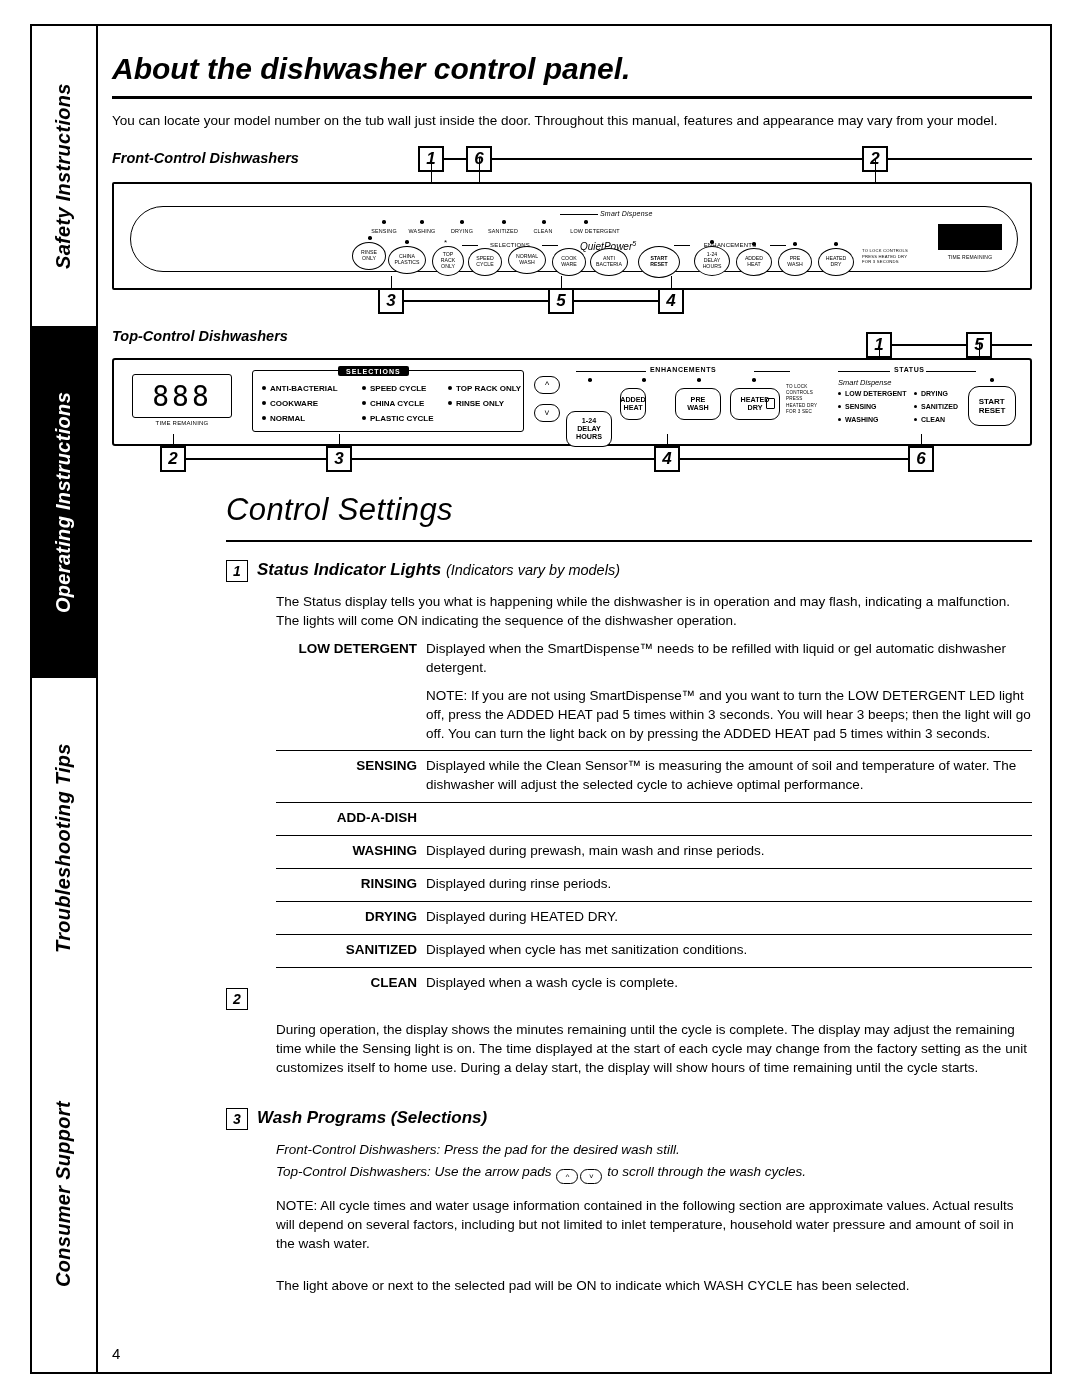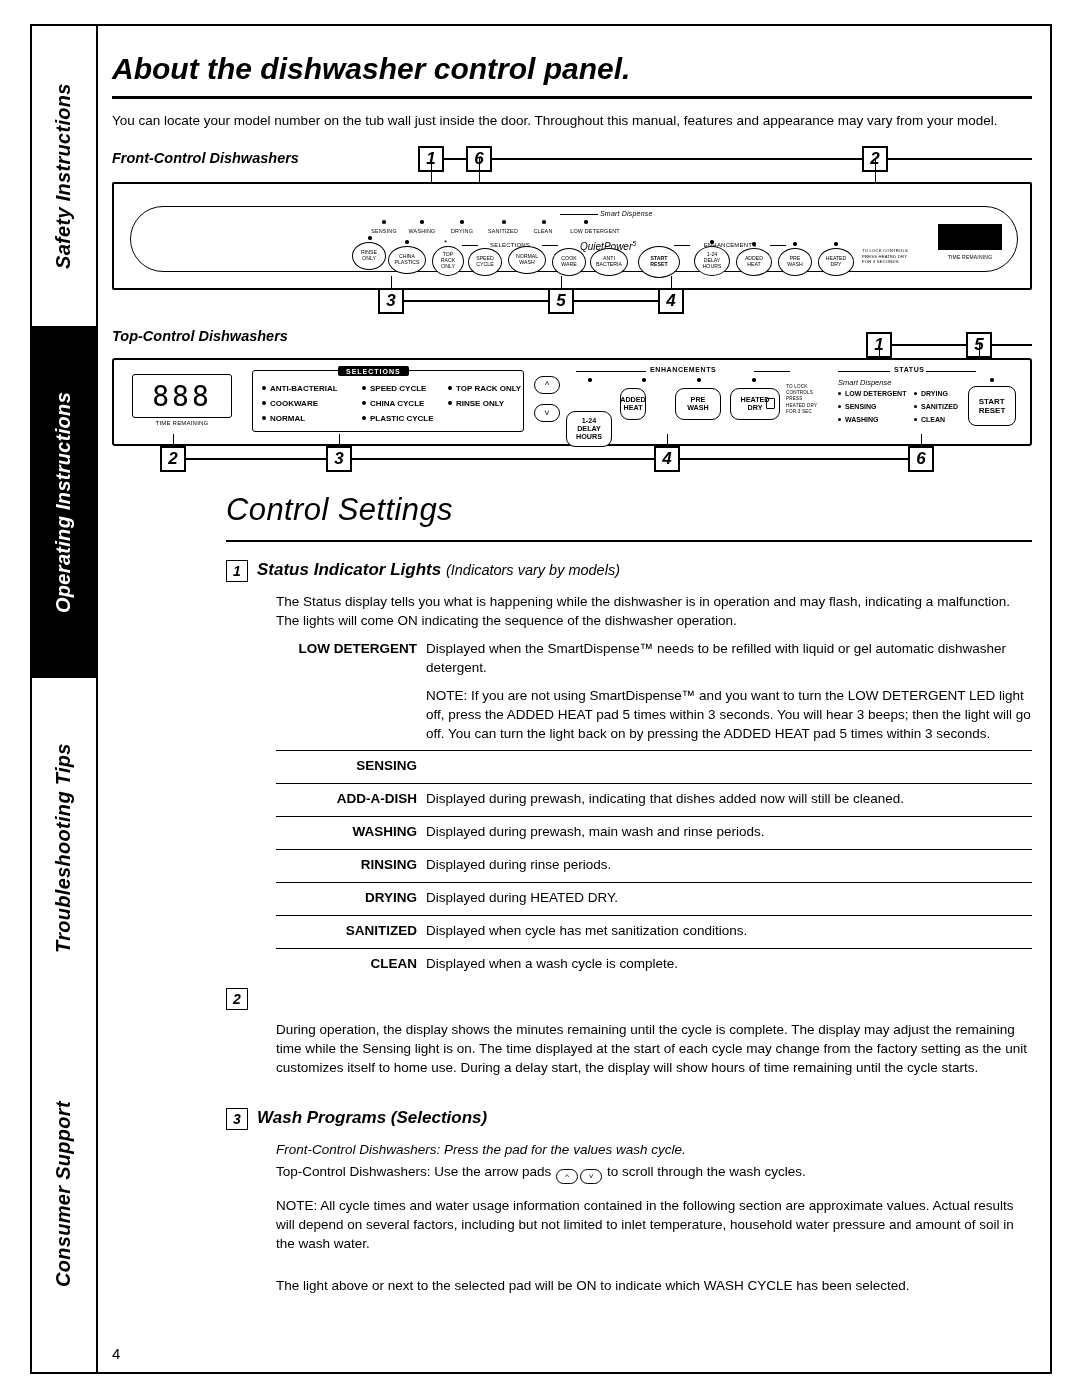--- a/index.html
+++ b/index.html
@@ -353,21 +353,21 @@
 
   <div class="selitem" style="left:724px; top:30px; font-size:7px;"><span class="d" style="width:3px;height:3px;"></span><span>LOW DETERGENT</span></div>
   <div class="selitem" style="left:724px; top:43px; font-size:7px;"><span class="d" style="width:3px;height:3px;"></span><span>SENSING</span></div>
   <div class="selitem" style="left:724px; top:56px; font-size:7px;"><span class="d" style="width:3px;height:3px;"></span><span>WASHING</span></div>
 
   <div class="selitem" style="left:800px; top:30px; font-size:7px;"><span class="d" style="width:3px;height:3px;"></span><span>DRYING</span></div>
   <div class="selitem" style="left:800px; top:43px; font-size:7px;"><span class="d" style="width:3px;height:3px;"></span><span>SANITIZED</span></div>
   <div class="selitem" style="left:800px; top:56px; font-size:7px;"><span class="d" style="width:3px;height:3px;"></span><span>CLEAN</span></div>
 
   <div class="dot" style="left:876px; top:18px;"></div>
-  <div class="startbtn" style="left:854px; top:26px; white-space:pre;">START
+  <div class="startbtn" style="left:854px; top:26px; white-space:pre;border-radius:11px;">START
 RESET</div>
 </div>
 
 <div class="calloutbox" style="left:160px; top:446px;">2</div>
 <div class="hairline-v" style="left:173px; top:434px; height:14px;"></div>
 <div class="calloutbox" style="left:326px; top:446px;">3</div>
 <div class="hairline-v" style="left:339px; top:434px; height:14px;"></div>
 <div class="calloutbox" style="left:654px; top:446px;">4</div>
 <div class="hairline-v" style="left:667px; top:434px; height:14px;"></div>
 <div class="calloutbox" style="left:908px; top:446px;">6</div>
@@ -392,24 +392,24 @@
   <div class="defrow">
     <div class="defterm">LOW DETERGENT</div>
     <div class="defbody">Displayed when the SmartDispense™ needs to be refilled with liquid or gel automatic dishwasher detergent.</div>
   </div>
   <div class="defrow note-row">
     <div class="defterm"></div>
     <div class="defbody">NOTE: If you are not using SmartDispense™ and you want to turn the LOW DETERGENT LED light off, press the ADDED HEAT pad 5 times within 3 seconds. You will hear 3 beeps; then the light will go off. You can turn the light back on by pressing the ADDED HEAT pad 5 times within 3 seconds.</div>
   </div>
   <div class="defrow">
     <div class="defterm">SENSING</div>
+    <div class="defbody">Displayed while the Clean Sensor™ is measuring the amount of soil and temperature of water. The dishwasher will adjust the selected cycle to achieve optimal performance.</div>
   </div>
   <div class="defrow">
     <div class="defterm">ADD-A-DISH</div>
-    <div class="defbody">Displayed during prewash, indicating that dishes added now will still be cleaned.</div>
   </div>
   <div class="defrow">
     <div class="defterm">WASHING</div>
     <div class="defbody">Displayed during prewash, main wash and rinse periods.</div>
   </div>
   <div class="defrow">
     <div class="defterm">RINSING</div>
     <div class="defbody">Displayed during rinse periods.</div>
   </div>
   <div class="defrow">
@@ -431,22 +431,22 @@
 </div>
 <div class="para" style="left:276px; top:1020px; width:756px;">During operation, the display shows the minutes remaining until the cycle is complete. The display may adjust the remaining time while the Sensing light is on. The time displayed at the start of each cycle may change from the factory setting as the unit customizes itself to home use. During a delay start, the display will show hours of time remaining until the cycle starts.</div>
 
 <div class="numhead" style="left:226px; top:1108px; width:800px;">
   <div class="numbox">3</div>
   <div class="numtitle">
     <span>Wash Programs</span>
     <span style="font-weight:bold; font-style:italic;">(Selections)</span>
   </div>
 </div>
-<div class="para" style="left:276px; top:1140px; width:756px; font-style:italic;">Front-Control Dishwashers: Press the pad for the values wash cycle.</div>
-<div class="para" style="left:276px; top:1162px; width:756px; ">
+<div class="para" style="left:276px; top:1140px; width:756px; font-style:italic;">Front-Control Dishwashers: Press the pad for the desired wash still.</div>
+<div class="para" style="left:276px; top:1162px; width:756px; font-style:italic;">
   <span>Top-Control Dishwashers: Use the arrow pads</span>
   <span class="arrow-inline">^</span><span class="arrow-inline">˅</span>
   <span>to scroll through the wash cycles.</span>
 </div>
 <div class="para" style="left:276px; top:1196px; width:756px;">NOTE: All cycle times and water usage information contained in the following section are approximate values. Actual results will depend on several factors, including but not limited to inlet temperature, household water pressure and amount of soil in the wash water.</div>
 <div class="para" style="left:276px; top:1276px; width:756px;">The light above or next to the selected pad will be ON to indicate which WASH CYCLE has been selected.</div>
 
 <div id="pagenum">4</div>
 
 </body></html>

